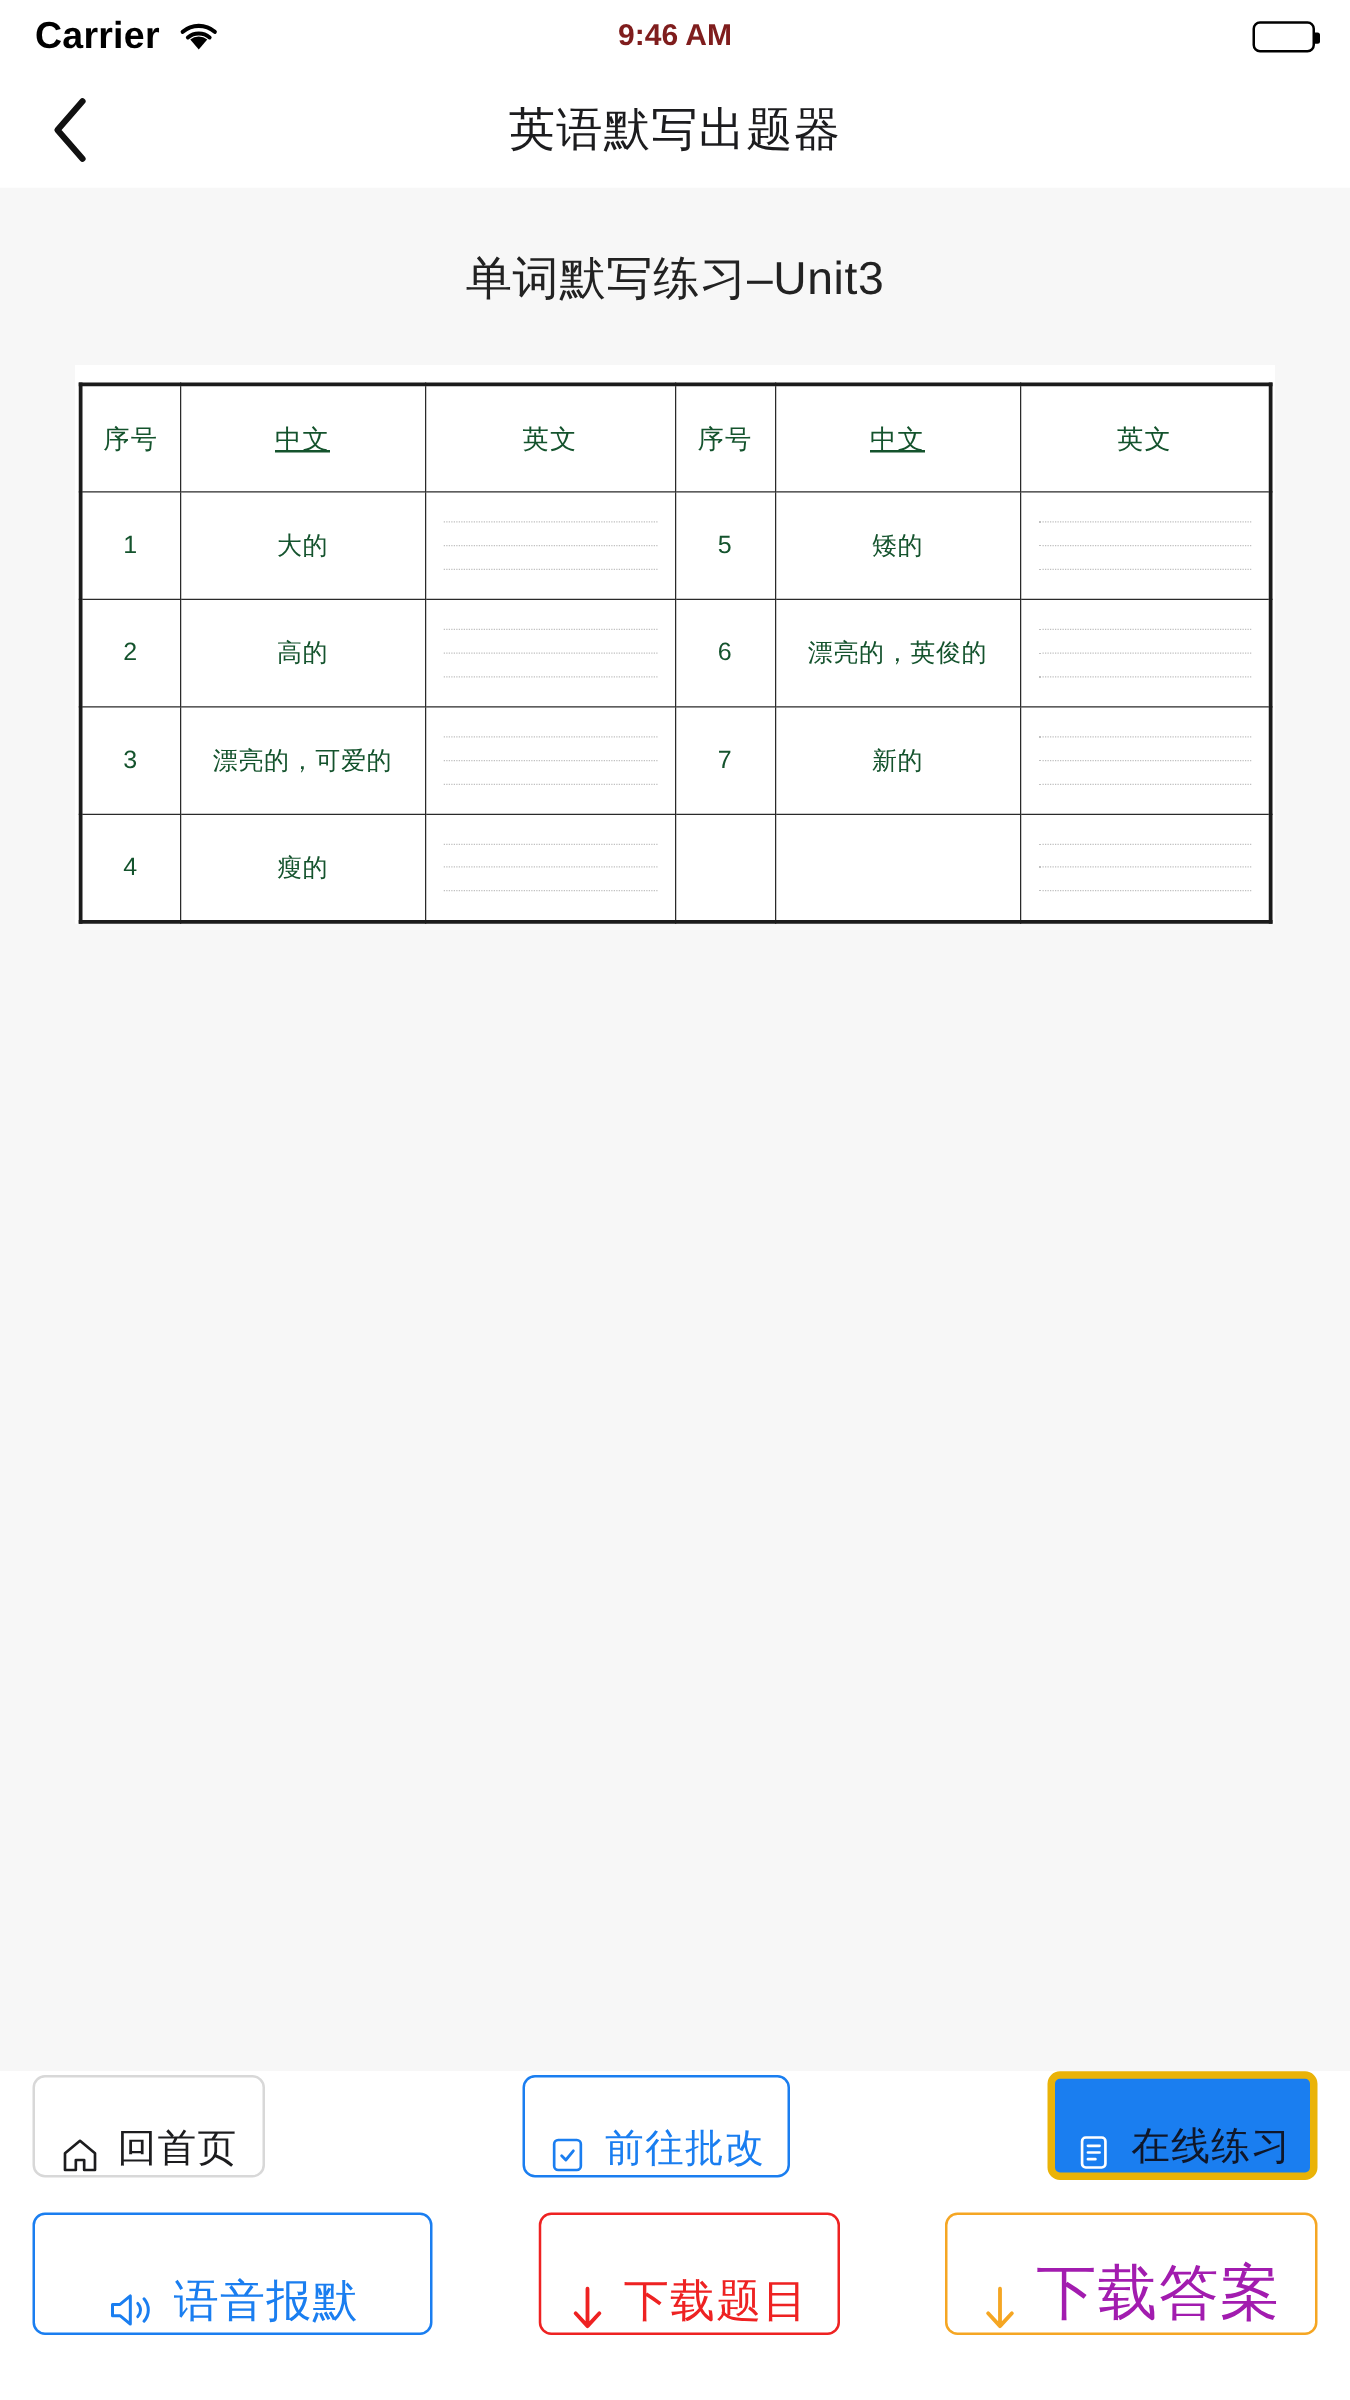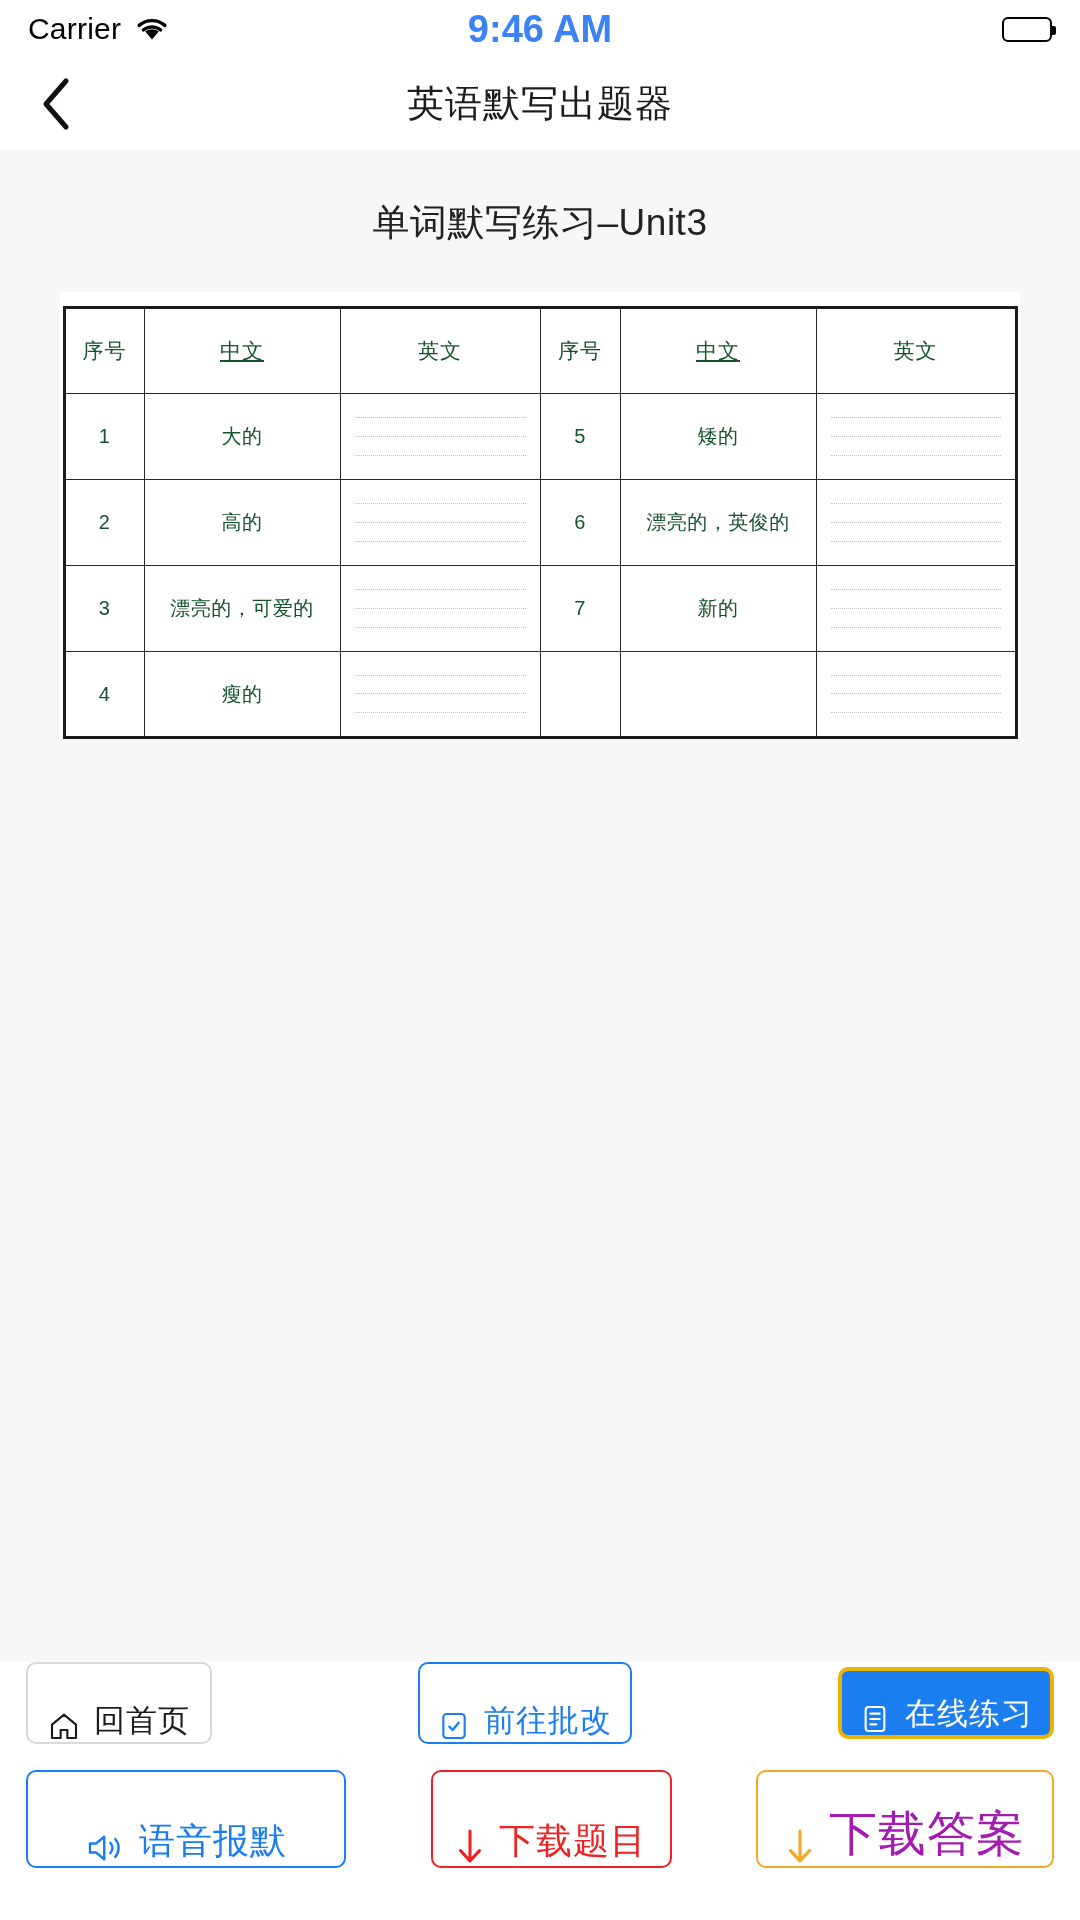--- a/index.html
+++ b/index.html
@@ -25,34 +25,35 @@
     display: flex;
     align-items: center;
     padding: 0 28px;
     background: #ffffff;
     position: relative;
   }
   .sb-left {
     display: flex;
     align-items: center;
     gap: 12px;
+    font-weight: bold;
   }
   .sb-carrier {
     font-size: 30px;
     color: #000;
     letter-spacing: 0.2px;
   }
   .wifi-icon { display: block; }
   .sb-time {
     position: absolute;
     left: 0; right: 0;
     text-align: center;
-    font-size: 38px;
+    font-size: 24px;
     font-weight: 600;
-    color: #3b82f6;
+    color: #7f1d1d;
     pointer-events: none;
   }
   .sb-right {
     margin-left: auto;
     display: flex;
     align-items: center;
   }
   .battery {
     width: 50px; height: 25px;
     border: 2.5px solid #000;
@@ -202,24 +203,24 @@
     color: #1c1c1e;
     font-size: 31px;
   }
   .btn-correct {
     width: 214px; height: 82px;
     border: 2px solid #1a7ef0;
     color: #1a7ef0;
     font-size: 31px;
   }
   .btn-online {
-    width: 216px; height: 72px;
-    border: 4px solid #eab308;
+    width: 216px; height: 87px;
+    border: 6px solid #eab308;
     background: #1a7ef0;
-    color: #ffffff;
+    color: #0f172a;
     font-size: 31px;
   }
   .btn-voice {
     width: 320px; height: 98px;
     border: 2.5px solid #1a7ef0;
     color: #1a7ef0;
     font-size: 36px;
   }
   .btn-dl-q {
     width: 241px; height: 98px;

